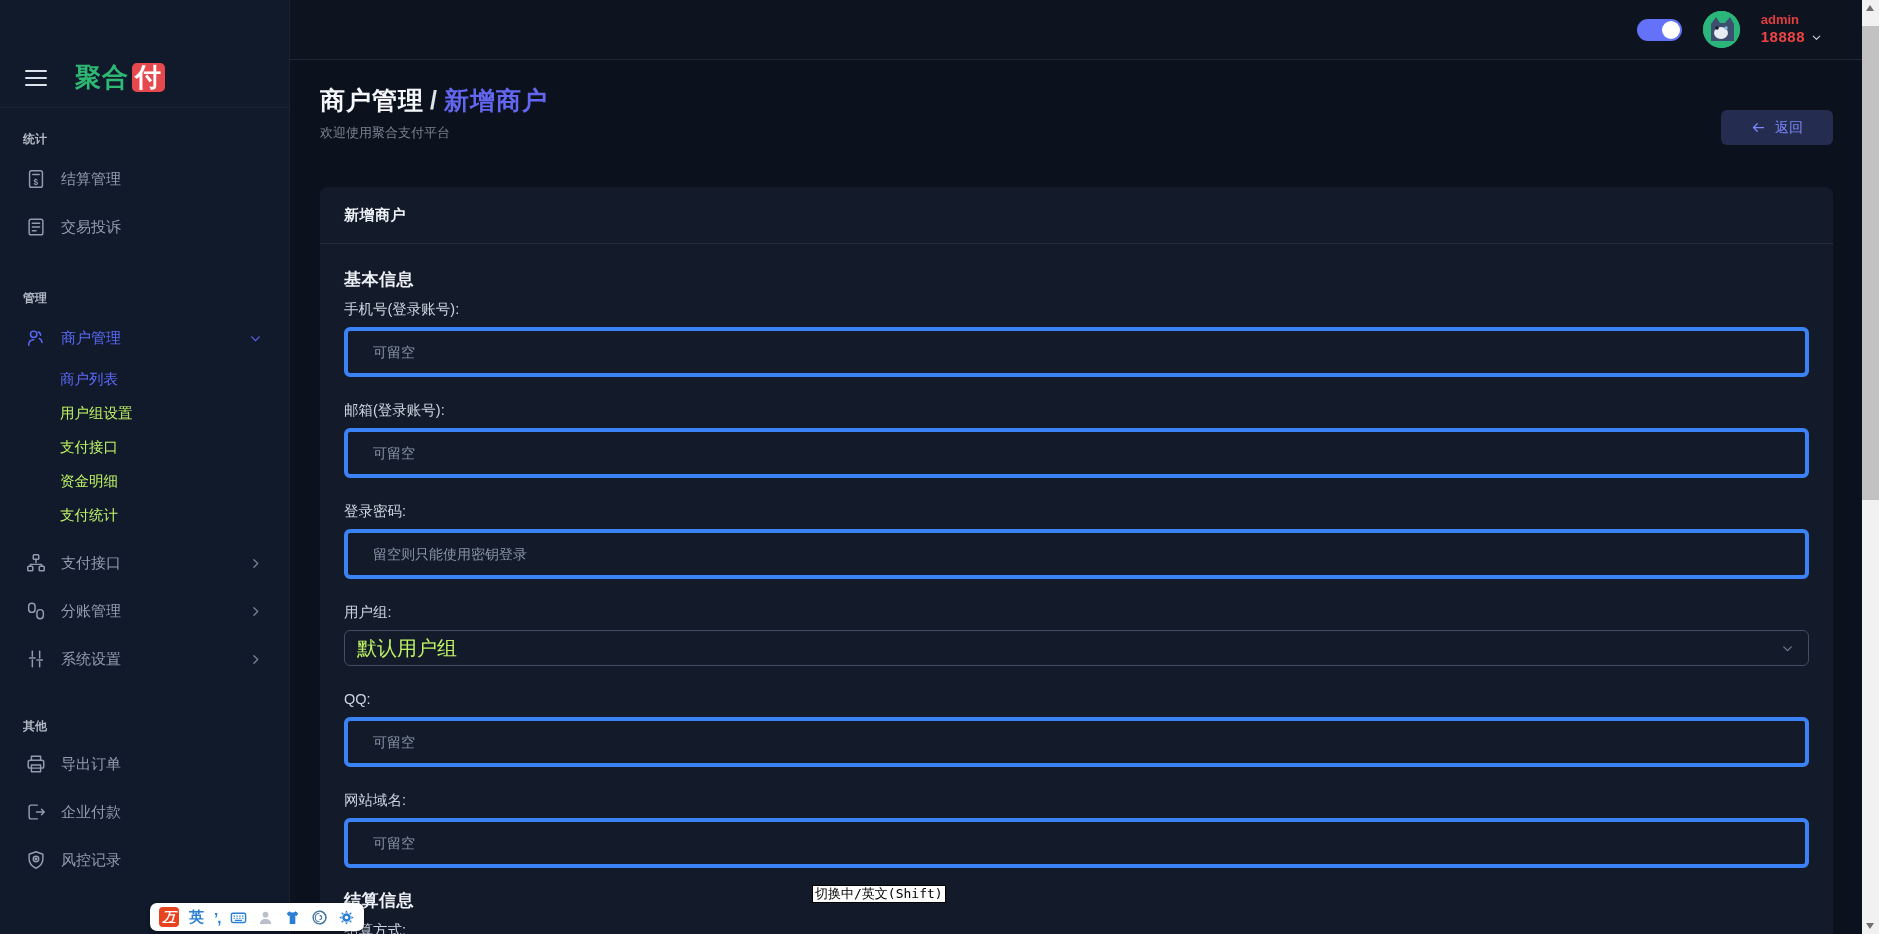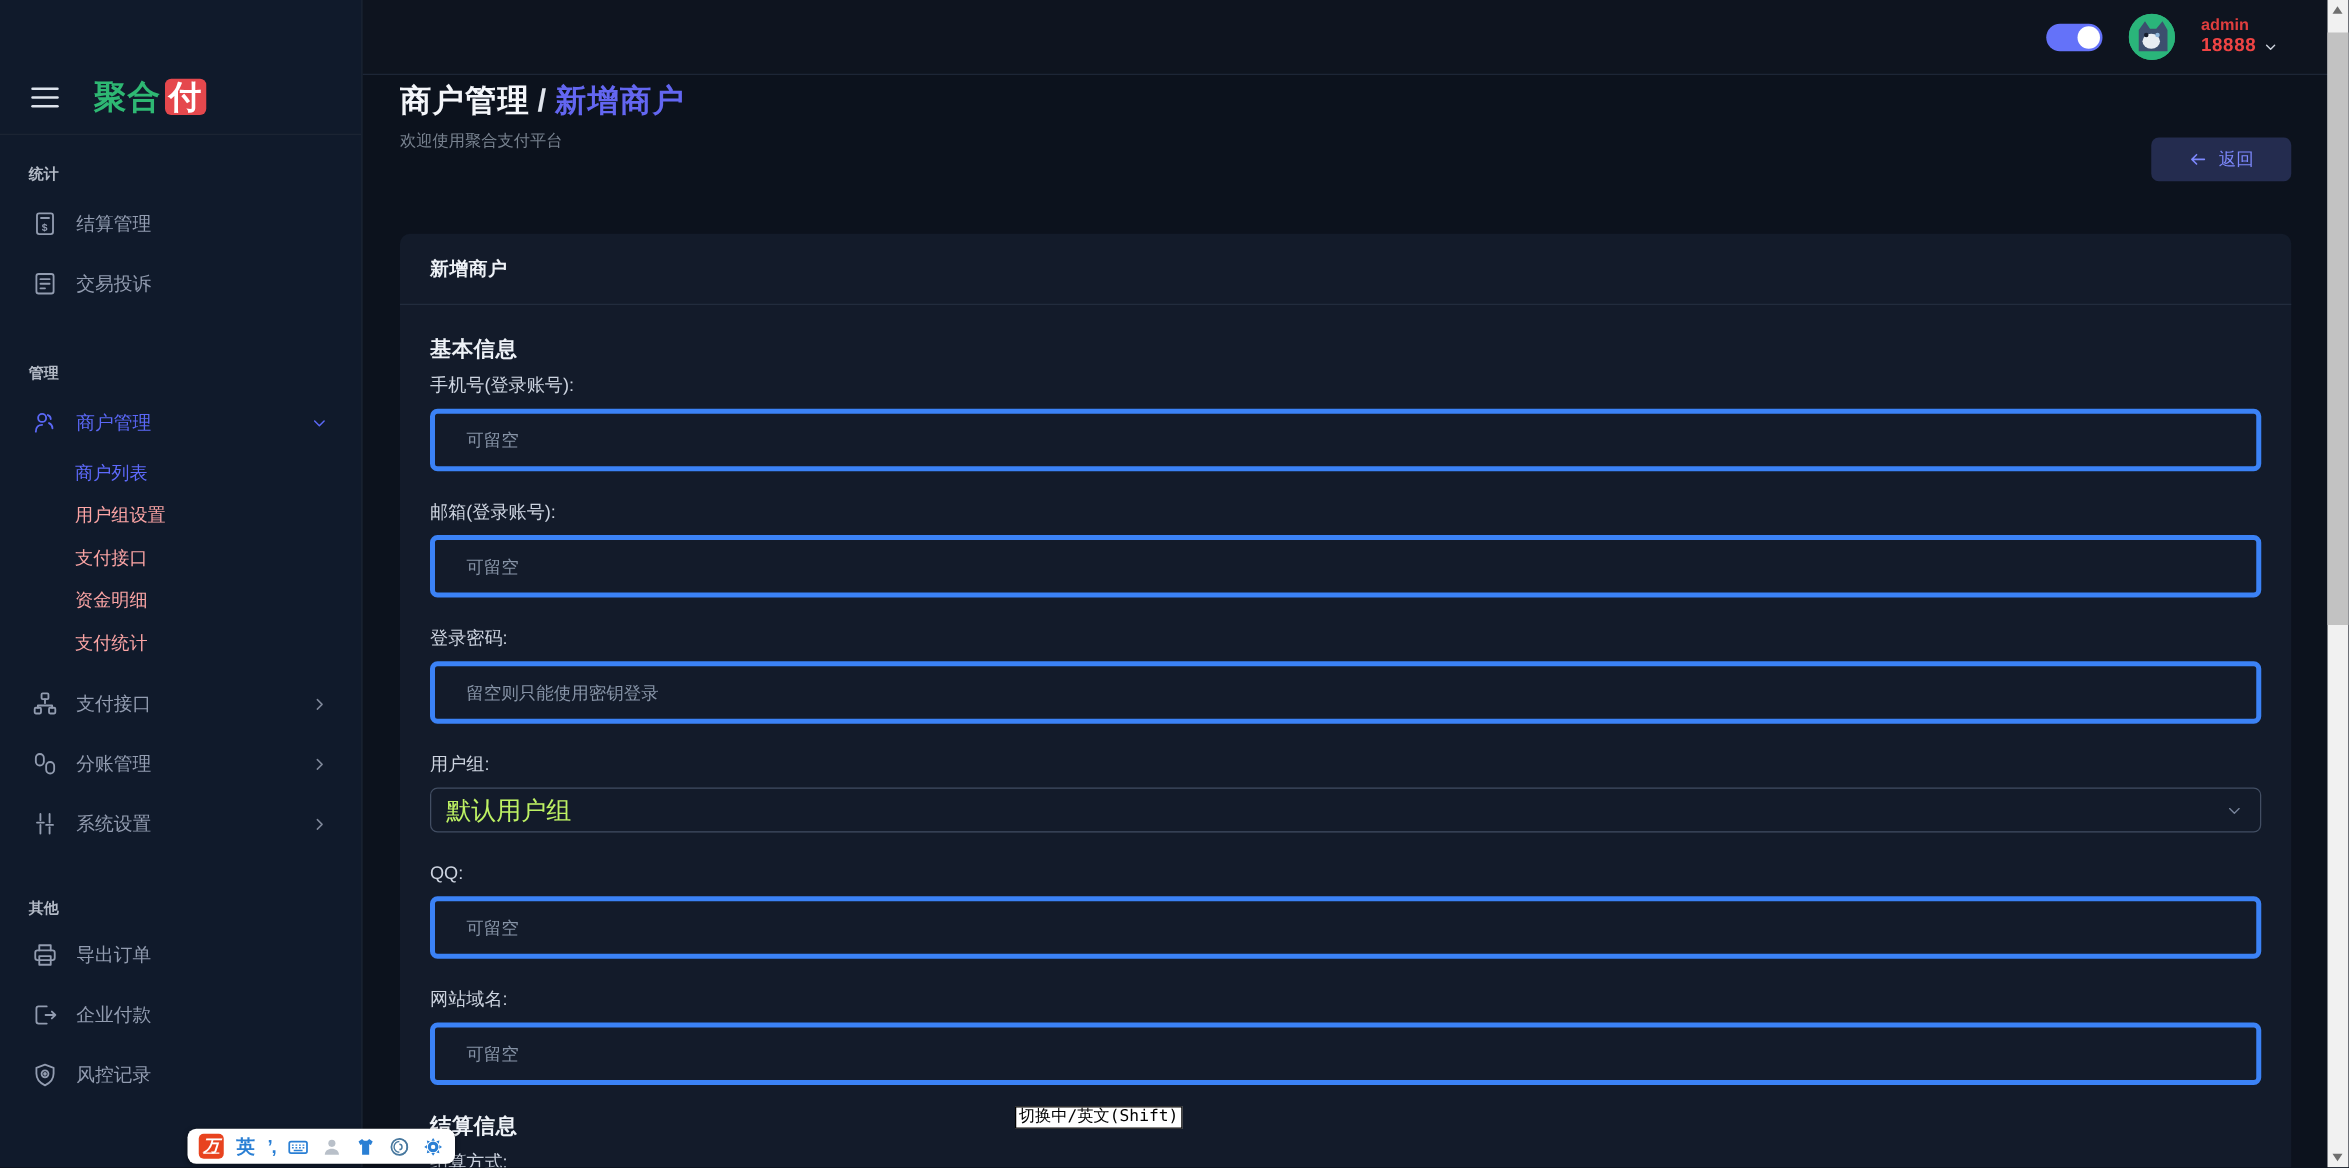--- a/index.html
+++ b/index.html
@@ -19,37 +19,37 @@
   .section-label { padding-left:23px; font-size:12px; font-weight:bold; color:#b3bac6; height:18px; line-height:18px; margin-bottom:7px; }
   .section-label.m1 { margin-top:38px; }
   .section-label.m2 { margin-top:34px; margin-bottom:5px; }
   .nav-item { height:48px; display:flex; align-items:center; padding:0 27px 0 25px; gap:14px; color:#929cb0; font-size:15px; cursor:pointer; }
   .nav-item .nav-label { flex:1; }
   .nav-item svg.icon { width:22px; height:22px; stroke:#929cb0; fill:none; stroke-width:1.6; stroke-linecap:round; stroke-linejoin:round; }
   .nav-item svg.chev { width:13px; height:13px; stroke:#7d8698; fill:none; stroke-width:2.2; stroke-linecap:round; stroke-linejoin:round; }
   .nav-item.active { color:#5b68f7; }
   .nav-item.active svg.icon, .nav-item.active svg.chev { stroke:#5b68f7; }
   .nav-item.mt7 { margin-top:7px; }
-  .sub-item { height:34px; line-height:34px; padding-left:60px; font-size:14.5px; color:#fca5a5; cursor:pointer; }
+  .sub-item { height:34px; line-height:34px; padding-left:60px; font-size:14.5px; color:#bef264; cursor:pointer; }
   .sub-item.active { color:#5e6afc; }
   .dollar { font-size:9px; fill:#929cb0; stroke:none; font-weight:bold; }
 
   
   .topbar { position:absolute; left:290px; top:0; width:1589px; height:60px; background:#0e141f; border-bottom:1px solid #1d2636; display:flex; align-items:center; justify-content:flex-end; padding-right:57px; gap:21px; z-index:4; }
   .toggle { width:45px; height:22px; border-radius:11px; background:#6472f9; position:relative; cursor:pointer; }
   .toggle .knob { position:absolute; right:2px; top:2px; width:18px; height:18px; border-radius:50%; background:#ffffff; }
   .avatar { width:37px; height:37px; border-radius:50%; background:#2ab57a; overflow:hidden; cursor:pointer; flex:0 0 auto; }
   .userbox { display:flex; flex-direction:column; line-height:1.25; cursor:pointer; }
   .user-name { color:#e03e3e; font-size:13px; font-weight:bold; }
   .user-id { color:#ef4444; font-size:15px; font-weight:bold; display:flex; align-items:center; gap:6px; letter-spacing:.5px; }
   .user-id svg { width:11px; height:11px; stroke:#cdd3dd; fill:none; stroke-width:2.4; stroke-linecap:round; stroke-linejoin:round; }
 
   
   .main { position:absolute; left:290px; top:60px; width:1572px; height:874px; background:#0c121d; }
-  .page-head { position:absolute; left:30px; top:4px; }
+  .page-head { position:absolute; left:30px; top:24px; }
   .breadcrumb { font-size:25px; font-weight:bold; color:#f4f6fa; letter-spacing:1px; }
   .breadcrumb .sep { color:#dfe4ec; font-weight:bold; margin:0 6px; }
   .breadcrumb .current { color:#6366f1; font-weight:bold; }
   .subtitle { margin-top:7px; font-size:13px; color:#78828f; }
   .back-btn { position:absolute; top:50px; right:29px; width:112px; height:35px; background:#242c4f; border-radius:6px; display:flex; align-items:center; justify-content:center; gap:9px; color:#7d88fc; font-size:14px; cursor:pointer; }
   .back-btn svg { width:15px; height:15px; stroke:#7d88fc; fill:none; stroke-width:2; stroke-linecap:round; stroke-linejoin:round; }
 
   .card { position:absolute; left:30px; top:127px; width:1513px; height:790px; background:#131b2a; border-radius:8px; }
   .card-header { height:57px; display:flex; align-items:center; padding:0 24px; border-bottom:1px solid #222c3d; font-size:15px; font-weight:bold; color:#eef2f7; letter-spacing:.5px; }
   .card-body { padding:26px 24px 0; }

